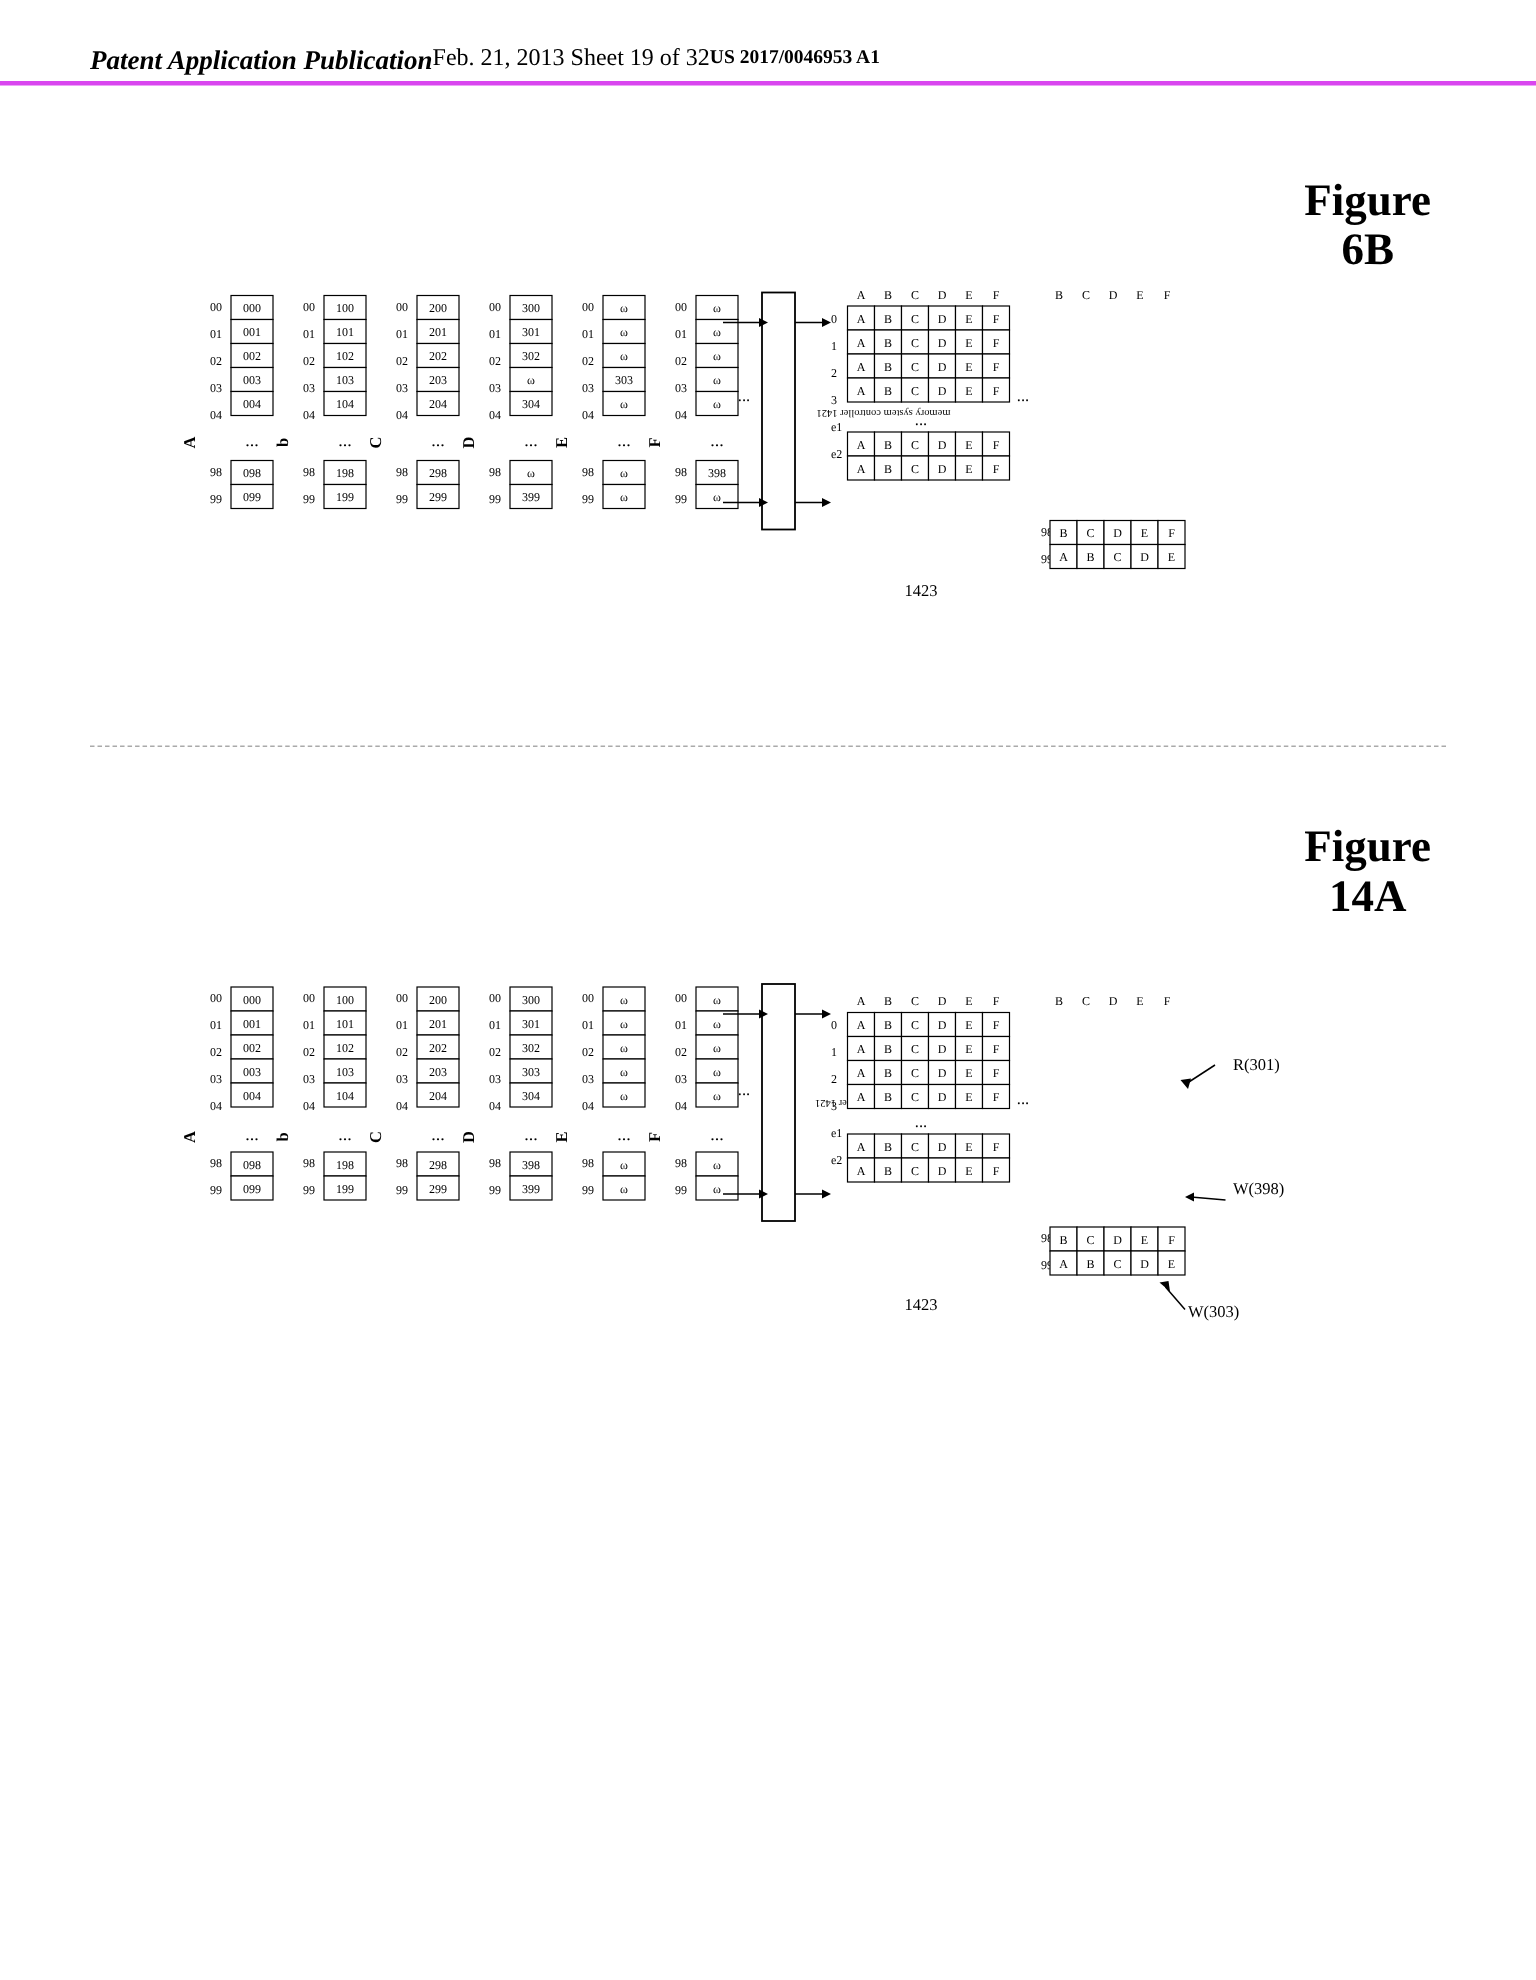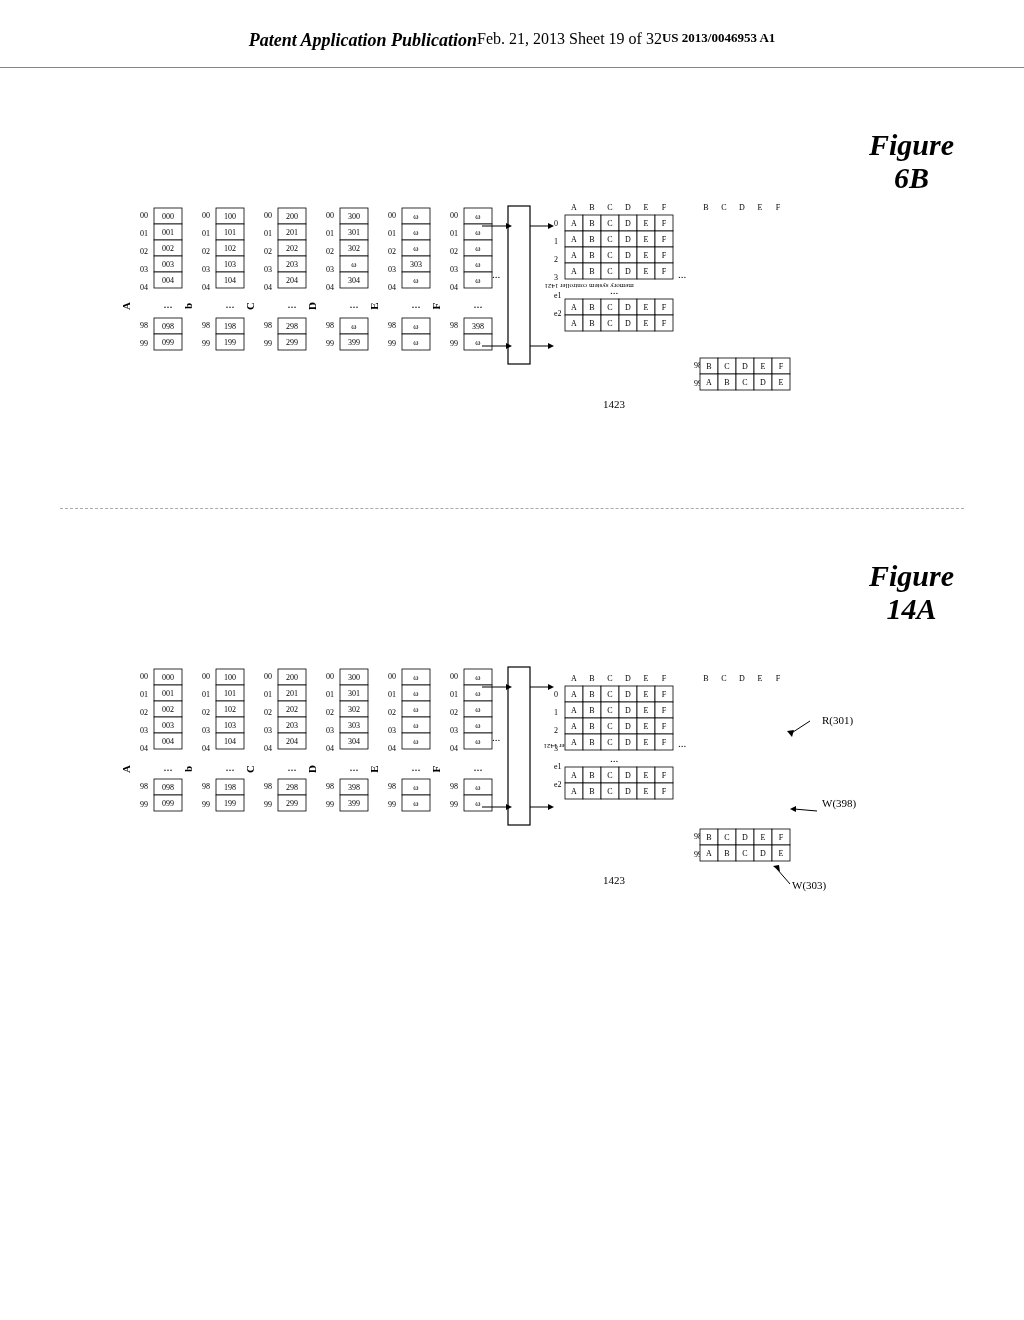--- a/index.html
+++ b/index.html
@@ -8,24 +8,24 @@
       height: 1320px;
       background: #fff;
       font-family: 'Times New Roman', Times, serif;
       overflow: hidden;
       position: relative;
     }
 
     
     .header {
       display: flex;
-      justify-content: center;
+      justify-content: flex-start;
       align-items: flex-start;
-      padding: 30px 60px 16px 60px;
-      border-bottom: 1px solid #d946ef;
+      padding: 30px 60px 3px 60px;
+      border-bottom: 3px solid #d946ef;
     }
     .header-left {
       font-size: 18px;
       font-weight: bold;
       font-style: italic;
     }
     .header-center {
       font-size: 16px;
       text-align: center;
     }
@@ -51,31 +51,30 @@
       margin-top: 30px;
     }
     .figure-14a-container {
       position: relative;
       margin-top: 40px;
     }
 
     .fig-title {
       font-size: 30px;
       font-weight: bold;
-      font-style: italic;
       line-height: 1.1;
     }
   </style>
 </head>
 <body>
 
 <div class="header">
   <div class="header-left">Patent Application Publication</div>
   <div class="header-center">Feb. 21, 2013   Sheet 19 of 32</div>
-  <div class="header-right">US 2013/0046953 A1</div>
+  <div class="header-right">US 2017/0046953 A1</div>
 </div>
 
 <div class="main">
 
   <div class="figure-14b-container" style="position:relative; height:380px;">
 
     <div style="position:absolute; right:10px; top:10px; text-align:center;">
       <div class="fig-title">Figure</div>
       <div class="fig-title">6B</div>
     </div>

